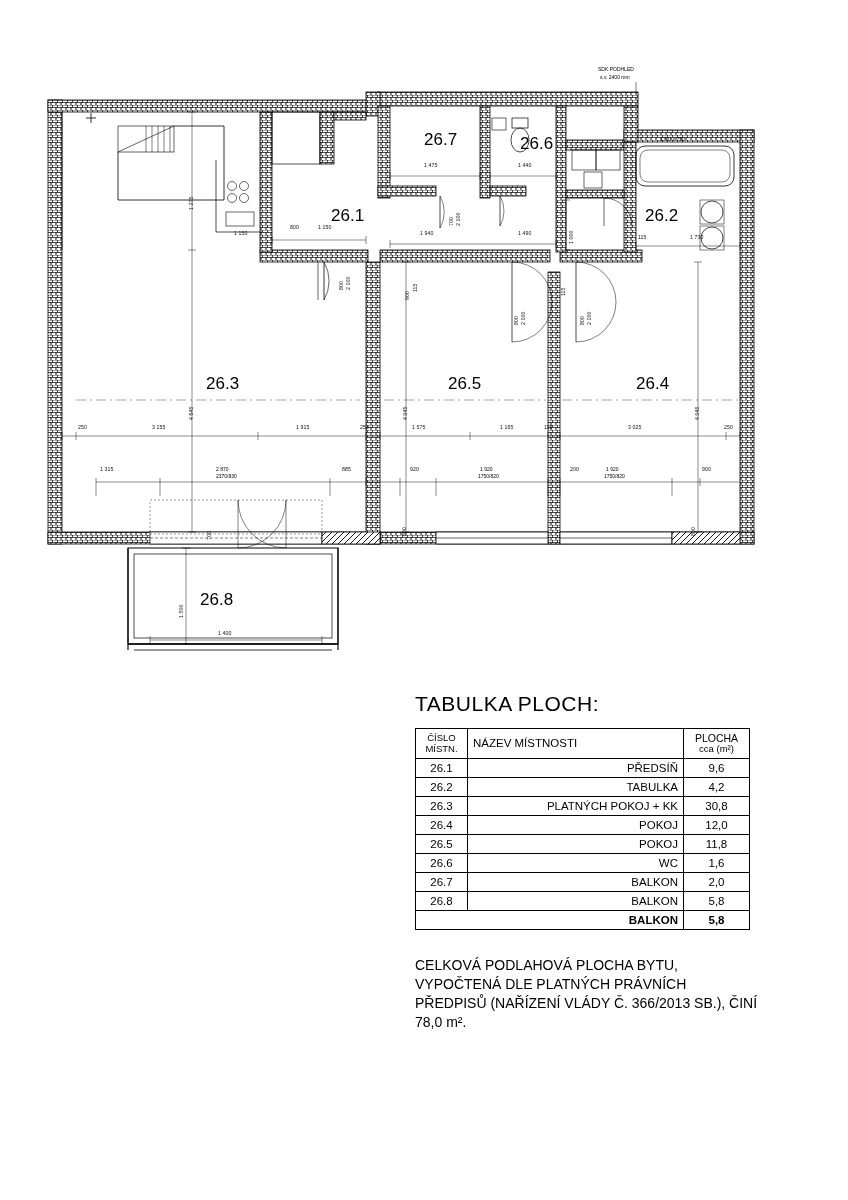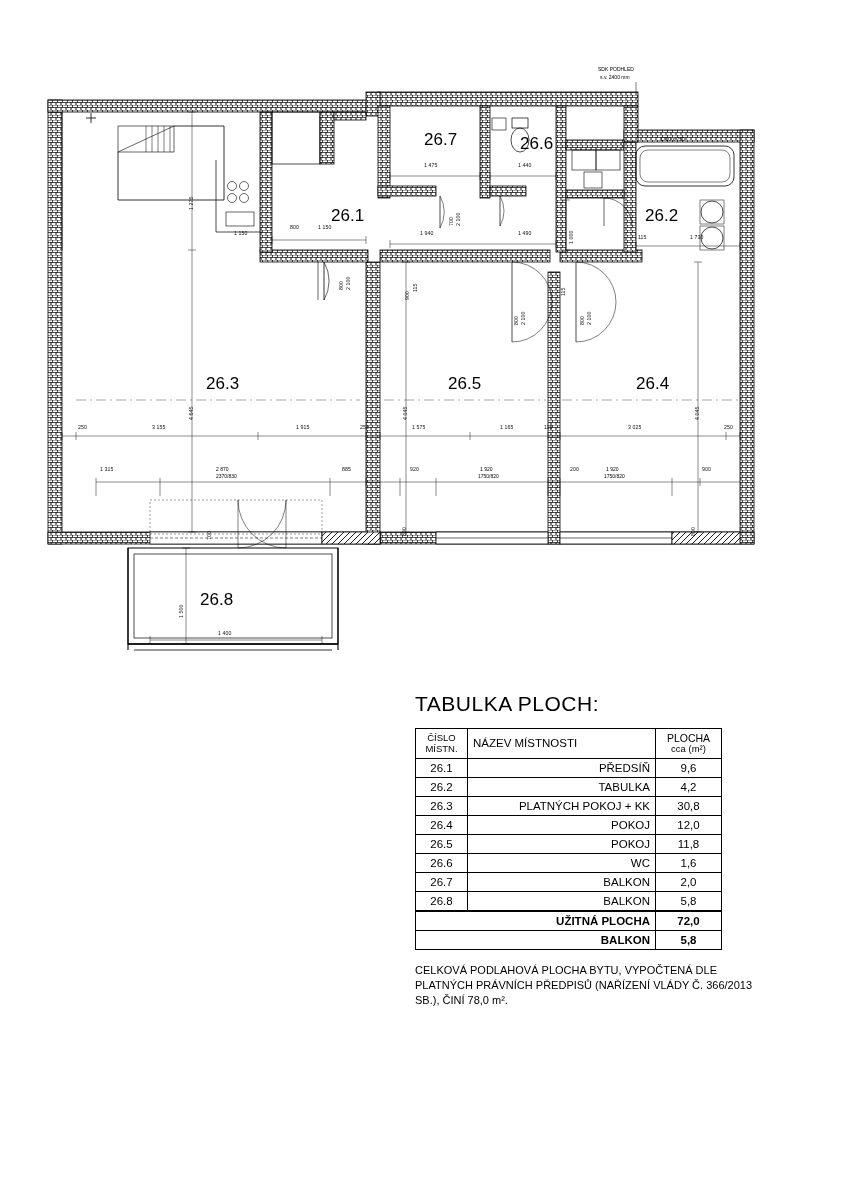--- a/index.html
+++ b/index.html
@@ -61,21 +61,21 @@
     width: 420px;
   }
   #table-title {
     font-size: 21px;
     font-weight: normal;
     letter-spacing: 0.5px;
     margin: 0 0 12px 0;
   }
   table.ploch {
     border-collapse: collapse;
-    width: 307px;
+    width: 335px;
     font-size: 11.5px;
   }
   table.ploch td, table.ploch th {
     border: 1px solid #000;
     padding: 3px 5px;
     height: 19px;
     box-sizing: border-box;
     font-weight: normal;
     text-align: right;
     vertical-align: middle;
@@ -99,22 +99,22 @@
     font-size: 11.5px;
   }
   table.ploch tr.total td {
     font-weight: bold;
     border-top: 2px solid #000;
   }
   table.ploch tr.total2 td {
     font-weight: bold;
   }
   #footnote {
-    margin-top: 13px;
-    font-size: 11px;
+    margin-top: 26px;
+    font-size: 14px;
     line-height: 1.35;
     width: 345px;
   }
   .hdr-small {
     font-size: 9.5px;
   }
 </style>
 </head>
 <body>
 
@@ -452,24 +452,20 @@
       <tr>
         <td class="c-num">26.7</td>
         <td class="c-name">BALKON</td>
         <td class="c-area">2,0</td>
       </tr>
       <tr>
         <td class="c-num">26.8</td>
         <td class="c-name">BALKON</td>
         <td class="c-area">5,8</td>
       </tr>
-      <tr class="total">
-        <td class="c-name" colspan="2">UŽITNÁ PLOCHA</td>
-        <td class="c-area">72,0</td>
-      </tr>
       <tr class="total2">
         <td class="c-name" colspan="2">BALKON</td>
         <td class="c-area">5,8</td>
       </tr>
     </tbody>
   </table>
 
   <div id="footnote">CELKOVÁ PODLAHOVÁ PLOCHA BYTU, VYPOČTENÁ DLE PLATNÝCH PRÁVNÍCH PŘEDPISŮ (NAŘÍZENÍ VLÁDY Č. 366/2013 SB.), ČINÍ 78,0 m².</div>
 </div>
 

